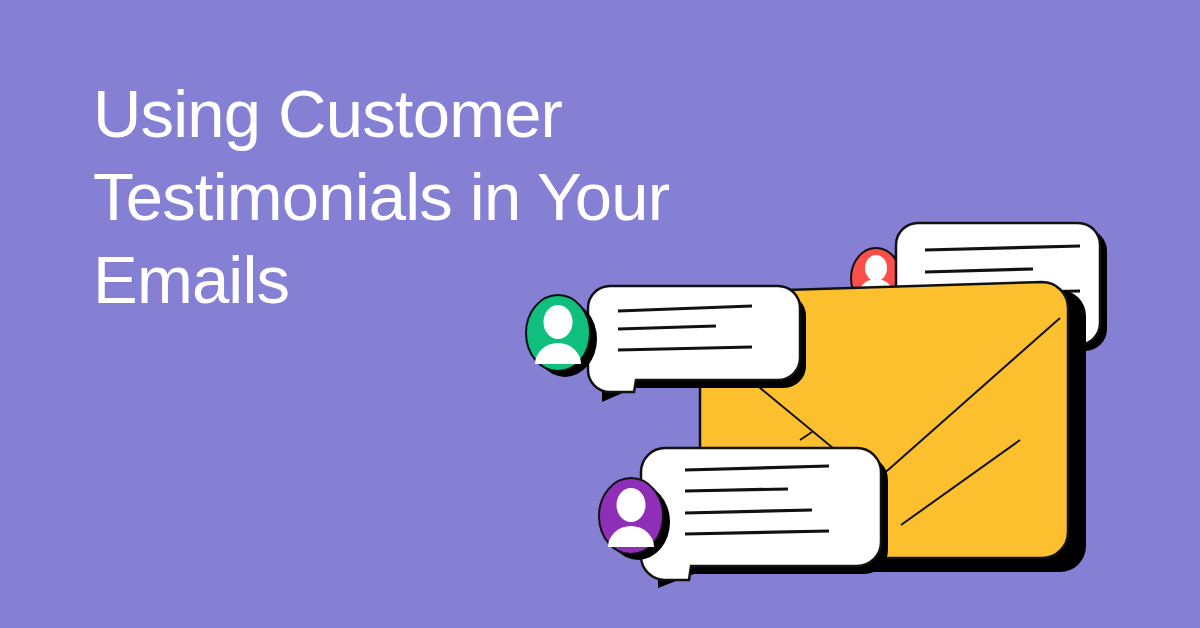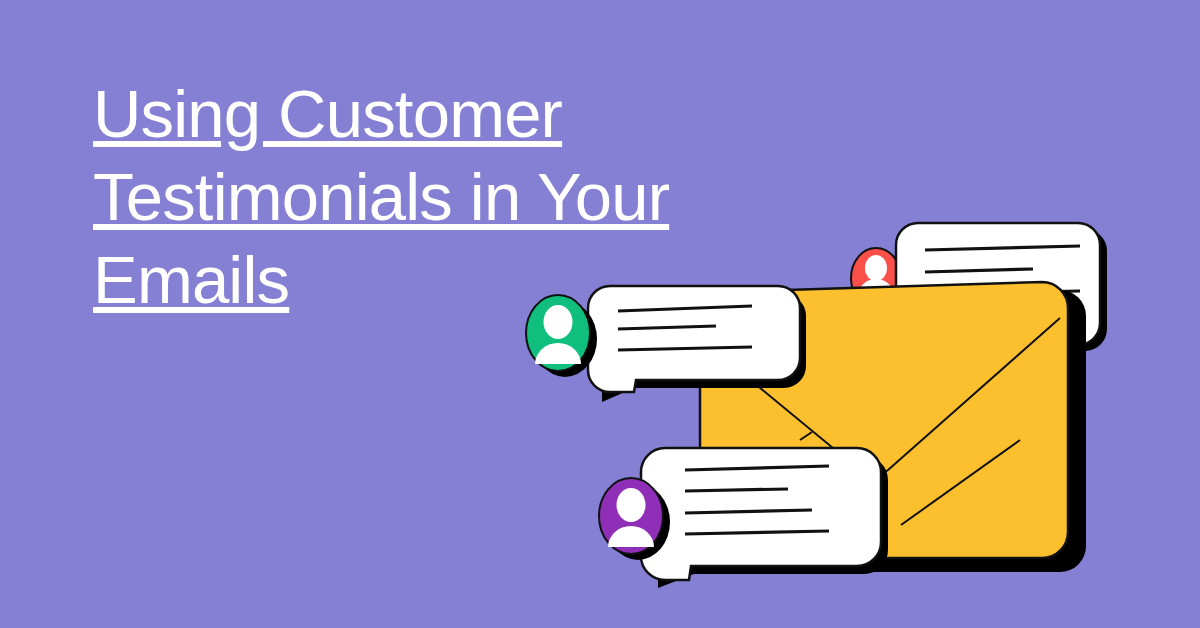--- a/index.html
+++ b/index.html
@@ -22,21 +22,20 @@
     top: 72px;
     width: 660px;
     margin: 0;
     color: #ffffff;
     font-family: "Liberation Sans", sans-serif;
     font-size: 67px;
     font-weight: 400;
     line-height: 83px;
     letter-spacing: -0.8px;
     white-space: pre-line;
-    text-decoration: underline;
   }
   #illustration {
     position: absolute;
     left: 0;
     top: 0;
     width: 1200px;
     height: 628px;
     pointer-events: none;
   }
   #illustration svg {

